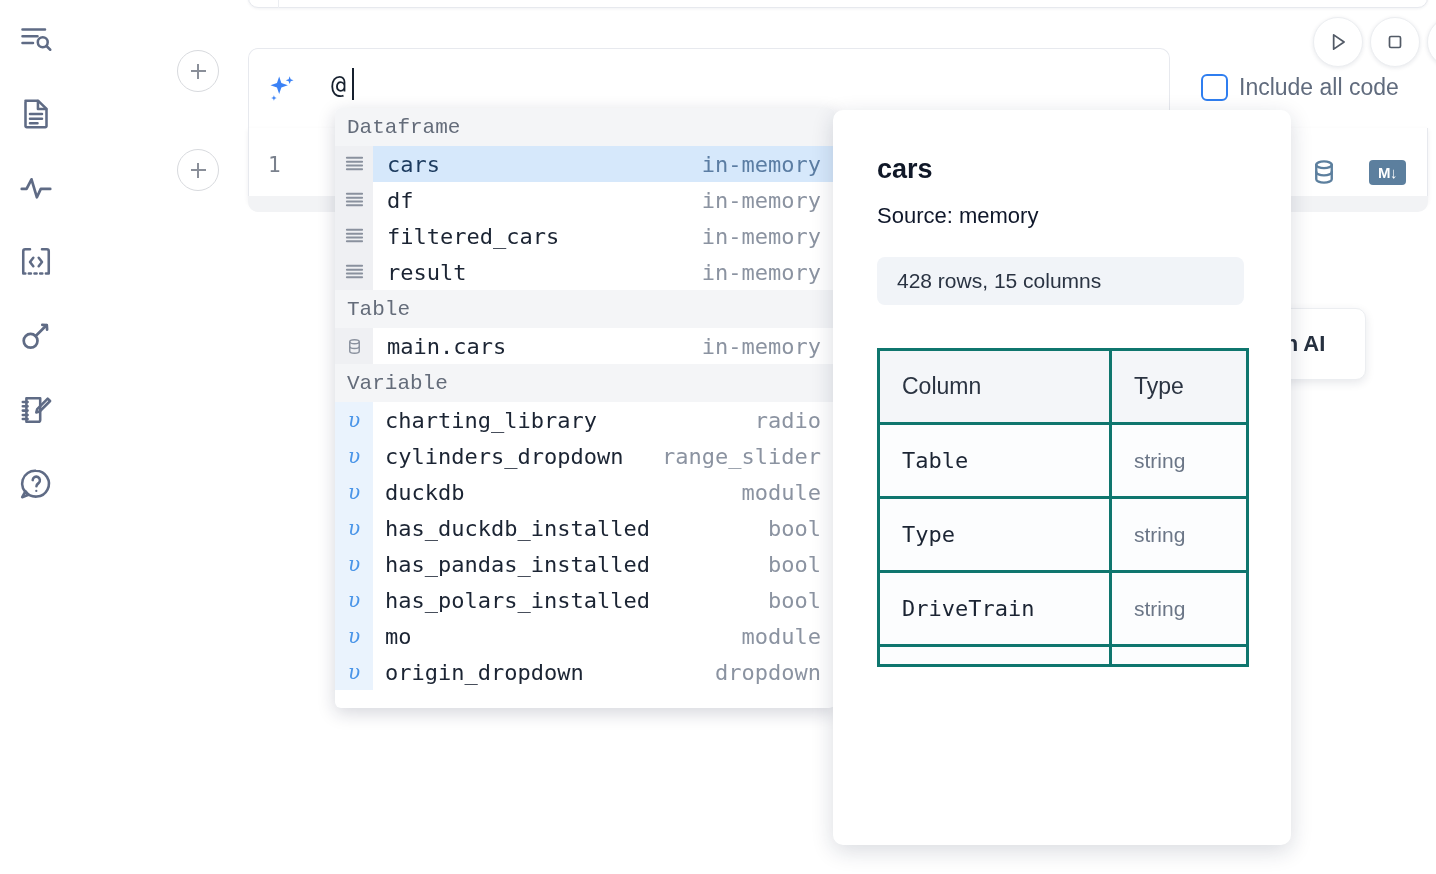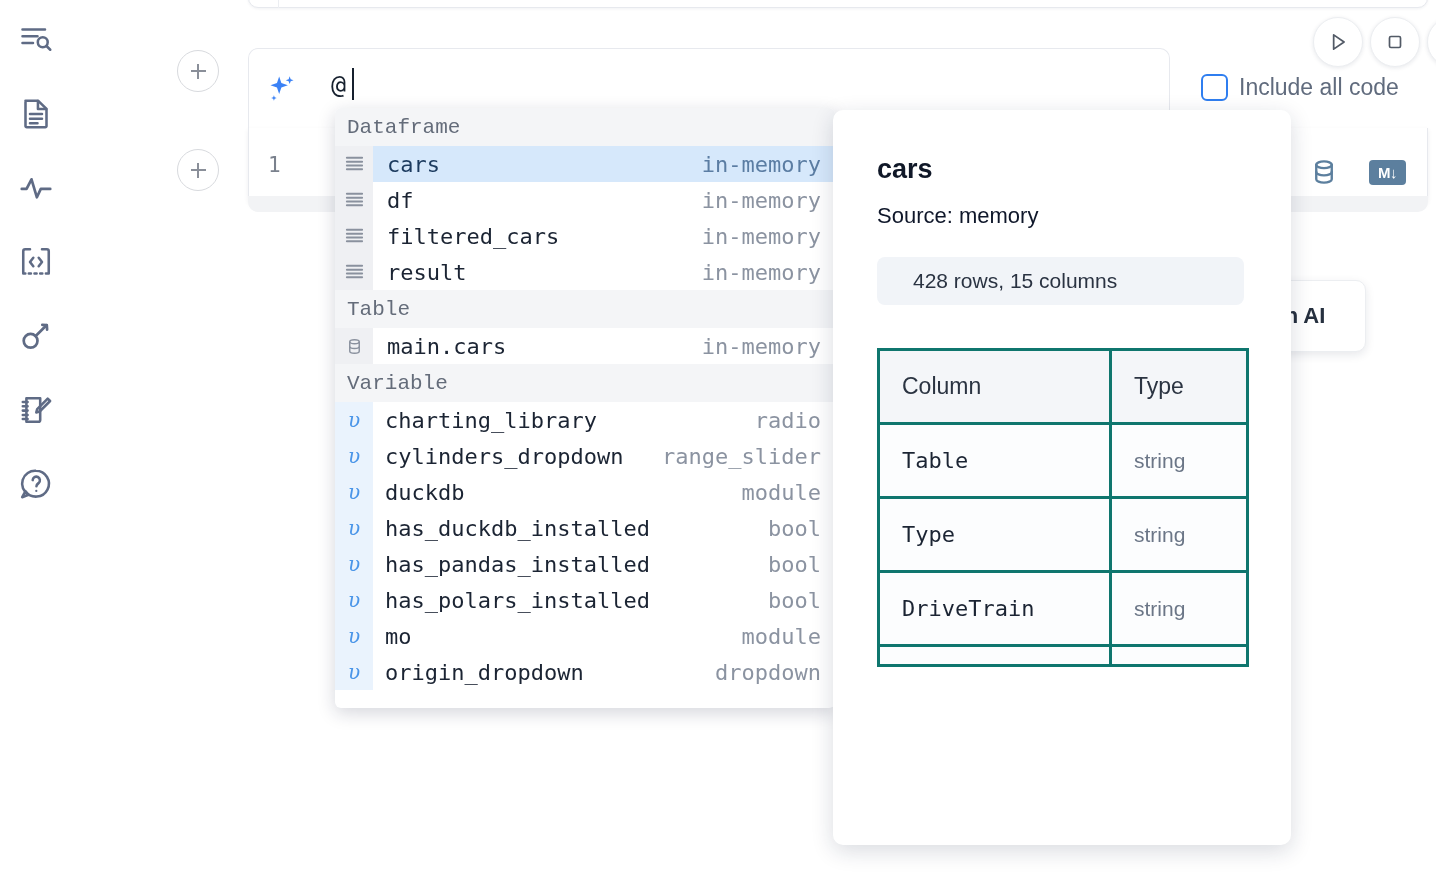--- a/index.html
+++ b/index.html
@@ -158,21 +158,21 @@
   .cell-shadowbar {
     position: absolute; left: 248px; top: 196px;
     width: 1180px; height: 16px;
     background: #f2f3f5;
     border-bottom-left-radius: 10px;
     border-bottom-right-radius: 10px;
   }
 
   
   .with-ai {
-    position: absolute; left: 1244px; top: 280px;
+    position: absolute; left: 1244px; top: 308px;
     width: 122px; height: 72px;
     background: #ffffff;
     border: 1px solid #eceef1;
     border-radius: 10px;
     box-shadow: 0 3px 10px rgba(20,30,60,.10);
     display: flex; align-items: center; justify-content: center;
     font-size: 22px; font-weight: bold; color: #26303f;
     cursor: pointer;
   }
 
@@ -245,21 +245,21 @@
   .doc-source {
     position: absolute; left: 44px; top: 93px;
     font-size: 22px; color: #0f172a;
   }
   .doc-chip {
     position: absolute; left: 44px; top: 147px;
     width: 367px; height: 48px;
     background: #f1f4f8;
     border-radius: 8px;
     display: flex; align-items: center;
-    padding-left: 36px;
+    padding-left: 20px;
     font-size: 21px; color: #2a3342;
   }
   .doc-table {
     position: absolute; left: 44px; top: 238px;
     width: 369px;
     border-collapse: collapse;
     table-layout: fixed;
   }
   .doc-table th, .doc-table td {
     border: 3px solid #0f766e;

